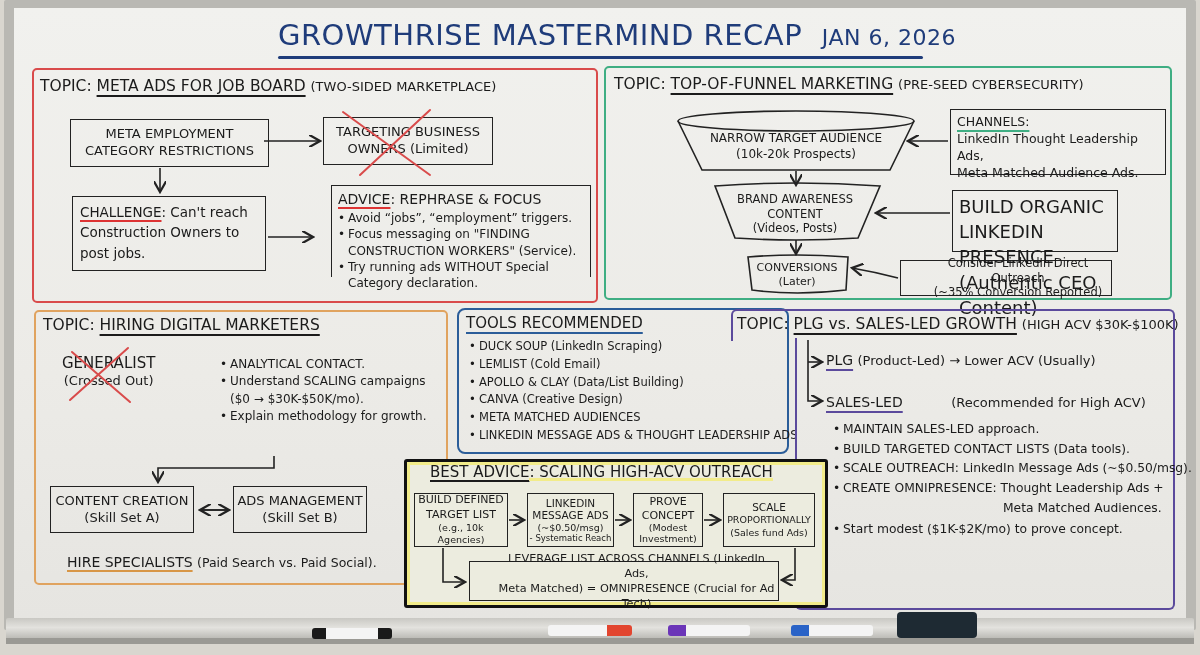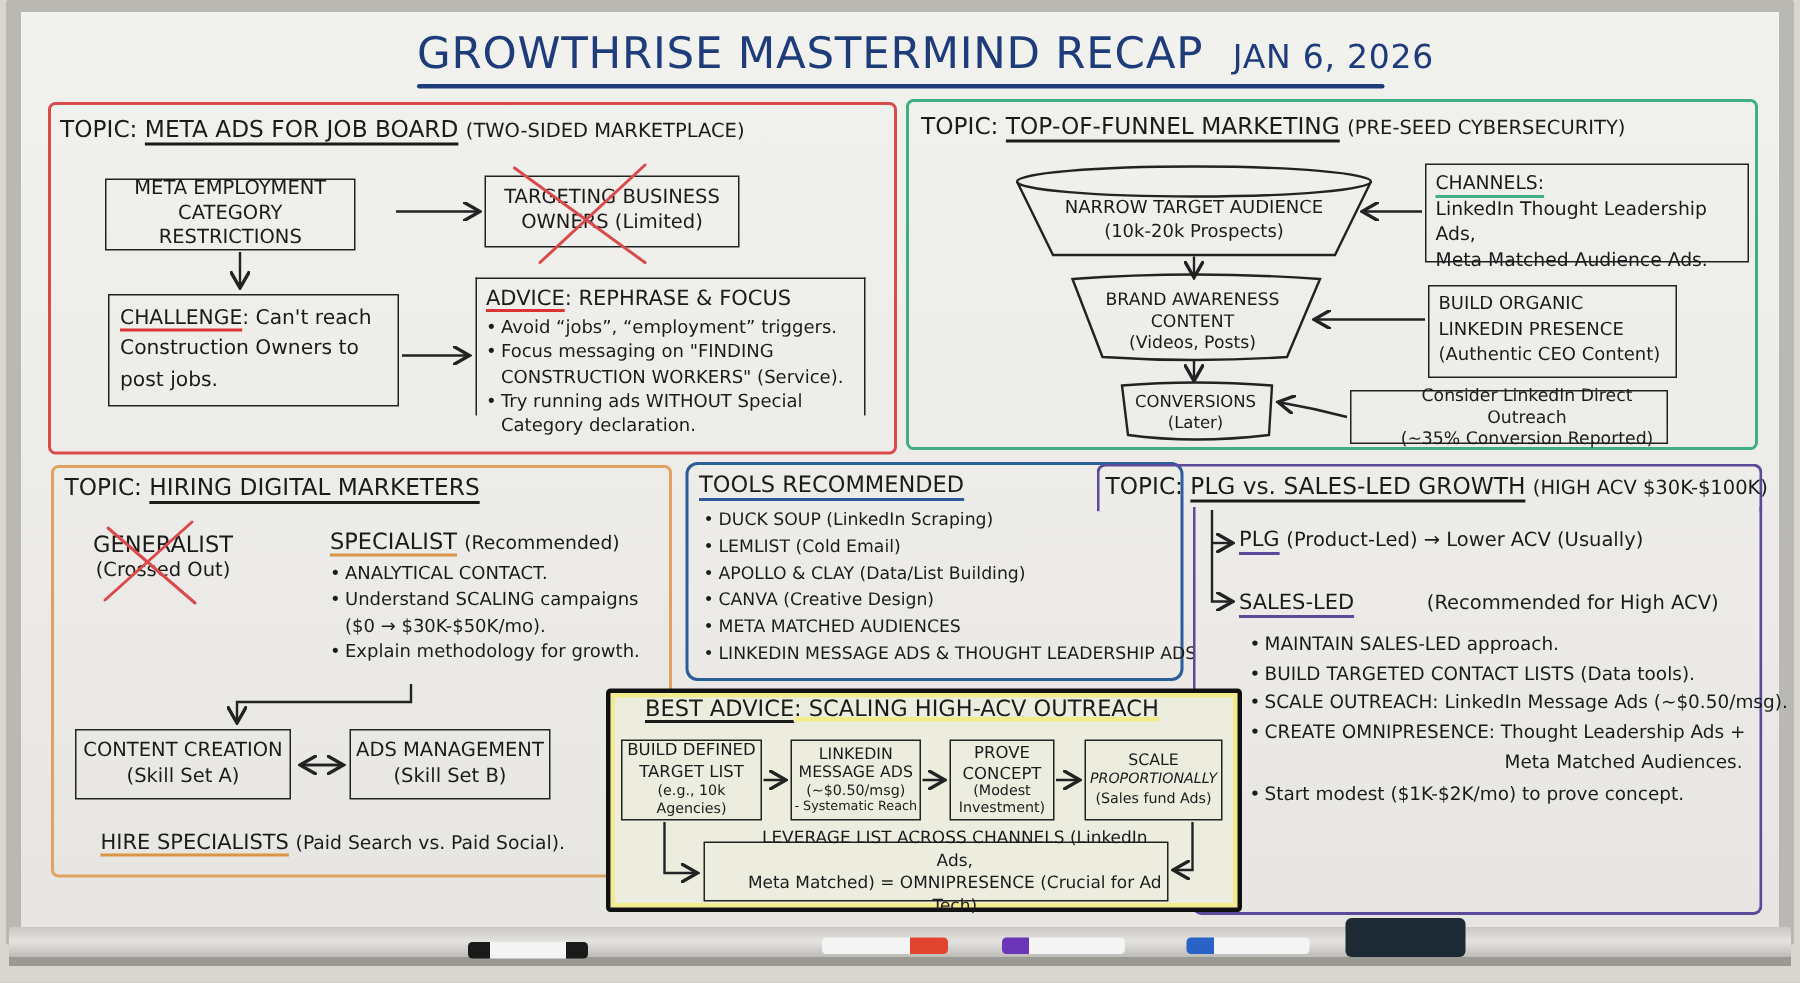--- a/index.html
+++ b/index.html
@@ -55,37 +55,37 @@
   <div class="title-underline"></div>
 </div>
 
 <div class="section" style="left:32px;top:68px;width:566px;height:235px;border-color:#d94b4b;"></div>
 <div class="topic" style="left:40px;top:77px;">
   <span>TOPIC:</span>
   <span class="u redu">META ADS FOR JOB BOARD</span>
   <span class="sub">(TWO-SIDED MARKETPLACE)</span>
 </div>
 
-<div class="box center" style="left:70px;top:119px;width:167px;height:48px;font-size:13px;">
+<div class="box center" style="left:70px;top:119px;width:199px;height:48px;font-size:13px;">
   <div>META EMPLOYMENT</div>
   <div>CATEGORY RESTRICTIONS</div>
 </div>
 
 <div class="box center" style="left:323px;top:117px;width:170px;height:48px;font-size:13px;">
   <div>TARGETING BUSINESS</div>
   <div>OWNERS (Limited)</div>
 </div>
 
 <div class="box" style="left:72px;top:196px;width:194px;height:75px;padding:5px 7px;font-size:13.5px;line-height:1.5;">
   <div><span class="redu">CHALLENGE</span><span>: Can't reach</span></div>
   <div>Construction Owners to</div>
   <div>post jobs.</div>
 </div>
 
-<div class="box" style="left:317px;top:185px;width:260px;height:92px;padding:4px 6px;border-bottom:none;">
+<div class="box" style="left:331px;top:185px;width:260px;height:92px;padding:4px 6px;border-bottom:none;">
   <div style="font-size:14px;margin-bottom:2px;"><span class="redu">ADVICE</span><span>: REPHRASE &amp; FOCUS</span></div>
   <ul class="bul" style="font-size:12px;line-height:1.35;">
     <li>Avoid “jobs”, “employment” triggers.</li>
     <li>Focus messaging on "FINDING CONSTRUCTION WORKERS" (Service).</li>
     <li>Try running ads WITHOUT Special Category declaration.</li>
   </ul>
 </div>
 
 <div class="section" style="left:604px;top:66px;width:568px;height:234px;border-color:#3fae83;"></div>
 <div class="topic" style="left:614px;top:75px;">
@@ -107,21 +107,21 @@
   <div>CONVERSIONS</div>
   <div>(Later)</div>
 </div>
 
 <div class="box" style="left:950px;top:109px;width:216px;height:66px;padding:4px 6px;font-size:12.5px;line-height:1.35;">
   <div class="grnu" style="text-decoration-color:#3fae83;">CHANNELS:</div>
   <div>LinkedIn Thought Leadership Ads,</div>
   <div>Meta Matched Audience Ads.</div>
 </div>
 
-<div class="box" style="left:952px;top:190px;width:166px;height:62px;padding:3px 6px;font-size:12px;line-height:1.4;">
+<div class="box" style="left:952px;top:190px;width:166px;height:62px;padding:3px 6px;font-size:18px;line-height:1.4;">
   <div>BUILD ORGANIC</div>
   <div>LINKEDIN PRESENCE</div>
   <div>(Authentic CEO Content)</div>
 </div>
 
 <div class="box center" style="left:900px;top:260px;width:212px;height:36px;font-size:11.5px;line-height:1.3;padding-left:24px;">
   <div>Consider LinkedIn Direct Outreach</div>
   <div>(~35% Conversion Reported)</div>
 </div>
 
@@ -130,21 +130,20 @@
   <span>TOPIC:</span>
   <span class="u oru">HIRING DIGITAL MARKETERS</span>
 </div>
 
 <div style="position:absolute;left:62px;top:354px;text-align:center;line-height:1.25;">
   <div style="font-size:15px;">GENERALIST</div>
   <div style="font-size:13px;">(Crossed Out)</div>
 </div>
 
 <div style="position:absolute;left:220px;top:352px;width:220px;">
-  <div style="font-size:15px;"><span class="oru">SPECIALIST</span> <span style="font-size:12.5px;">(Recommended)</span></div>
   <ul class="bul" style="font-size:12px;line-height:1.45;margin-top:4px;">
     <li>ANALYTICAL CONTACT.</li>
     <li>Understand SCALING campaigns ($0 → $30K-$50K/mo).</li>
     <li>Explain methodology for growth.</li>
   </ul>
 </div>
 
 <div class="box center" style="left:50px;top:486px;width:144px;height:47px;font-size:13px;">
   <div>CONTENT CREATION</div>
   <div>(Skill Set A)</div>
@@ -216,21 +215,21 @@
   <div class="tiny" style="font-size:8.5px;">- Systematic Reach</div>
 </div>
 <div class="box center" style="left:633px;top:493px;width:70px;height:54px;font-size:11px;line-height:1.2;text-align:center;">
   <div>PROVE</div>
   <div>CONCEPT</div>
   <div class="tiny">(Modest</div>
   <div class="tiny">Investment)</div>
 </div>
 <div class="box center" style="left:723px;top:493px;width:92px;height:54px;font-size:10.5px;line-height:1.3;">
   <div>SCALE</div>
-  <div style="font-size:9.5px;font-style:italic;">PROPORTIONALLY</div>
+  <div style="font-size:9.5px;">PROPORTIONALLY</div>
   <div class="tiny">(Sales fund Ads)</div>
 </div>
 
 <div class="box center" style="left:469px;top:561px;width:310px;height:40px;font-size:11.3px;line-height:1.35;padding-left:25px;">
   <div>LEVERAGE LIST ACROSS CHANNELS (LinkedIn Ads,</div>
   <div>Meta Matched) = OMNIPRESENCE (Crucial for Ad Tech)</div>
 </div>
 
 <svg class="ov" width="1200" height="655" viewBox="0 0 1200 655">
   <defs>

